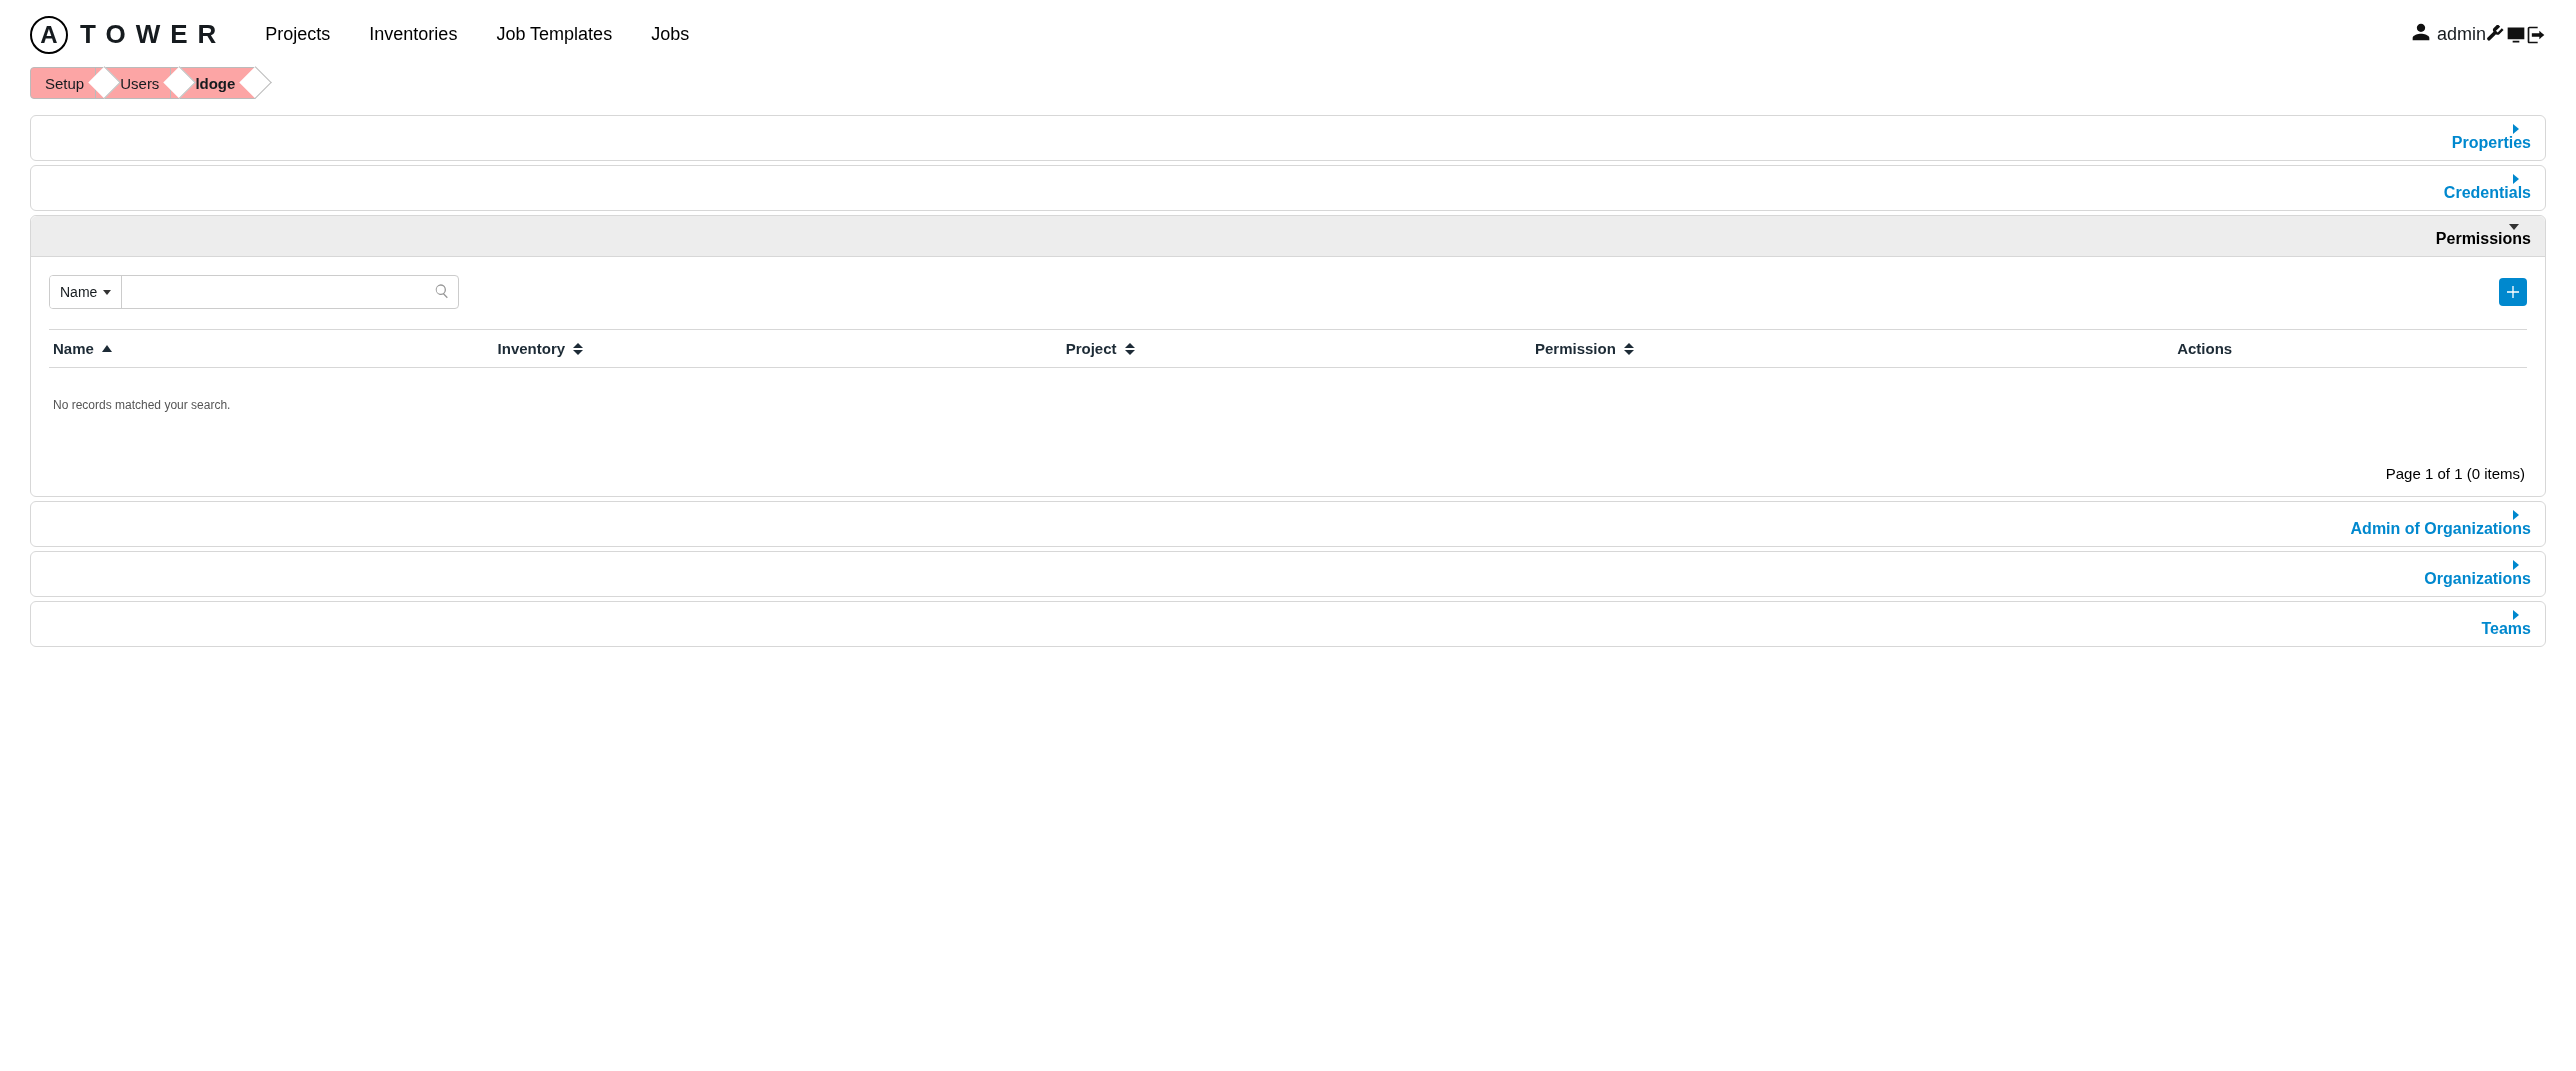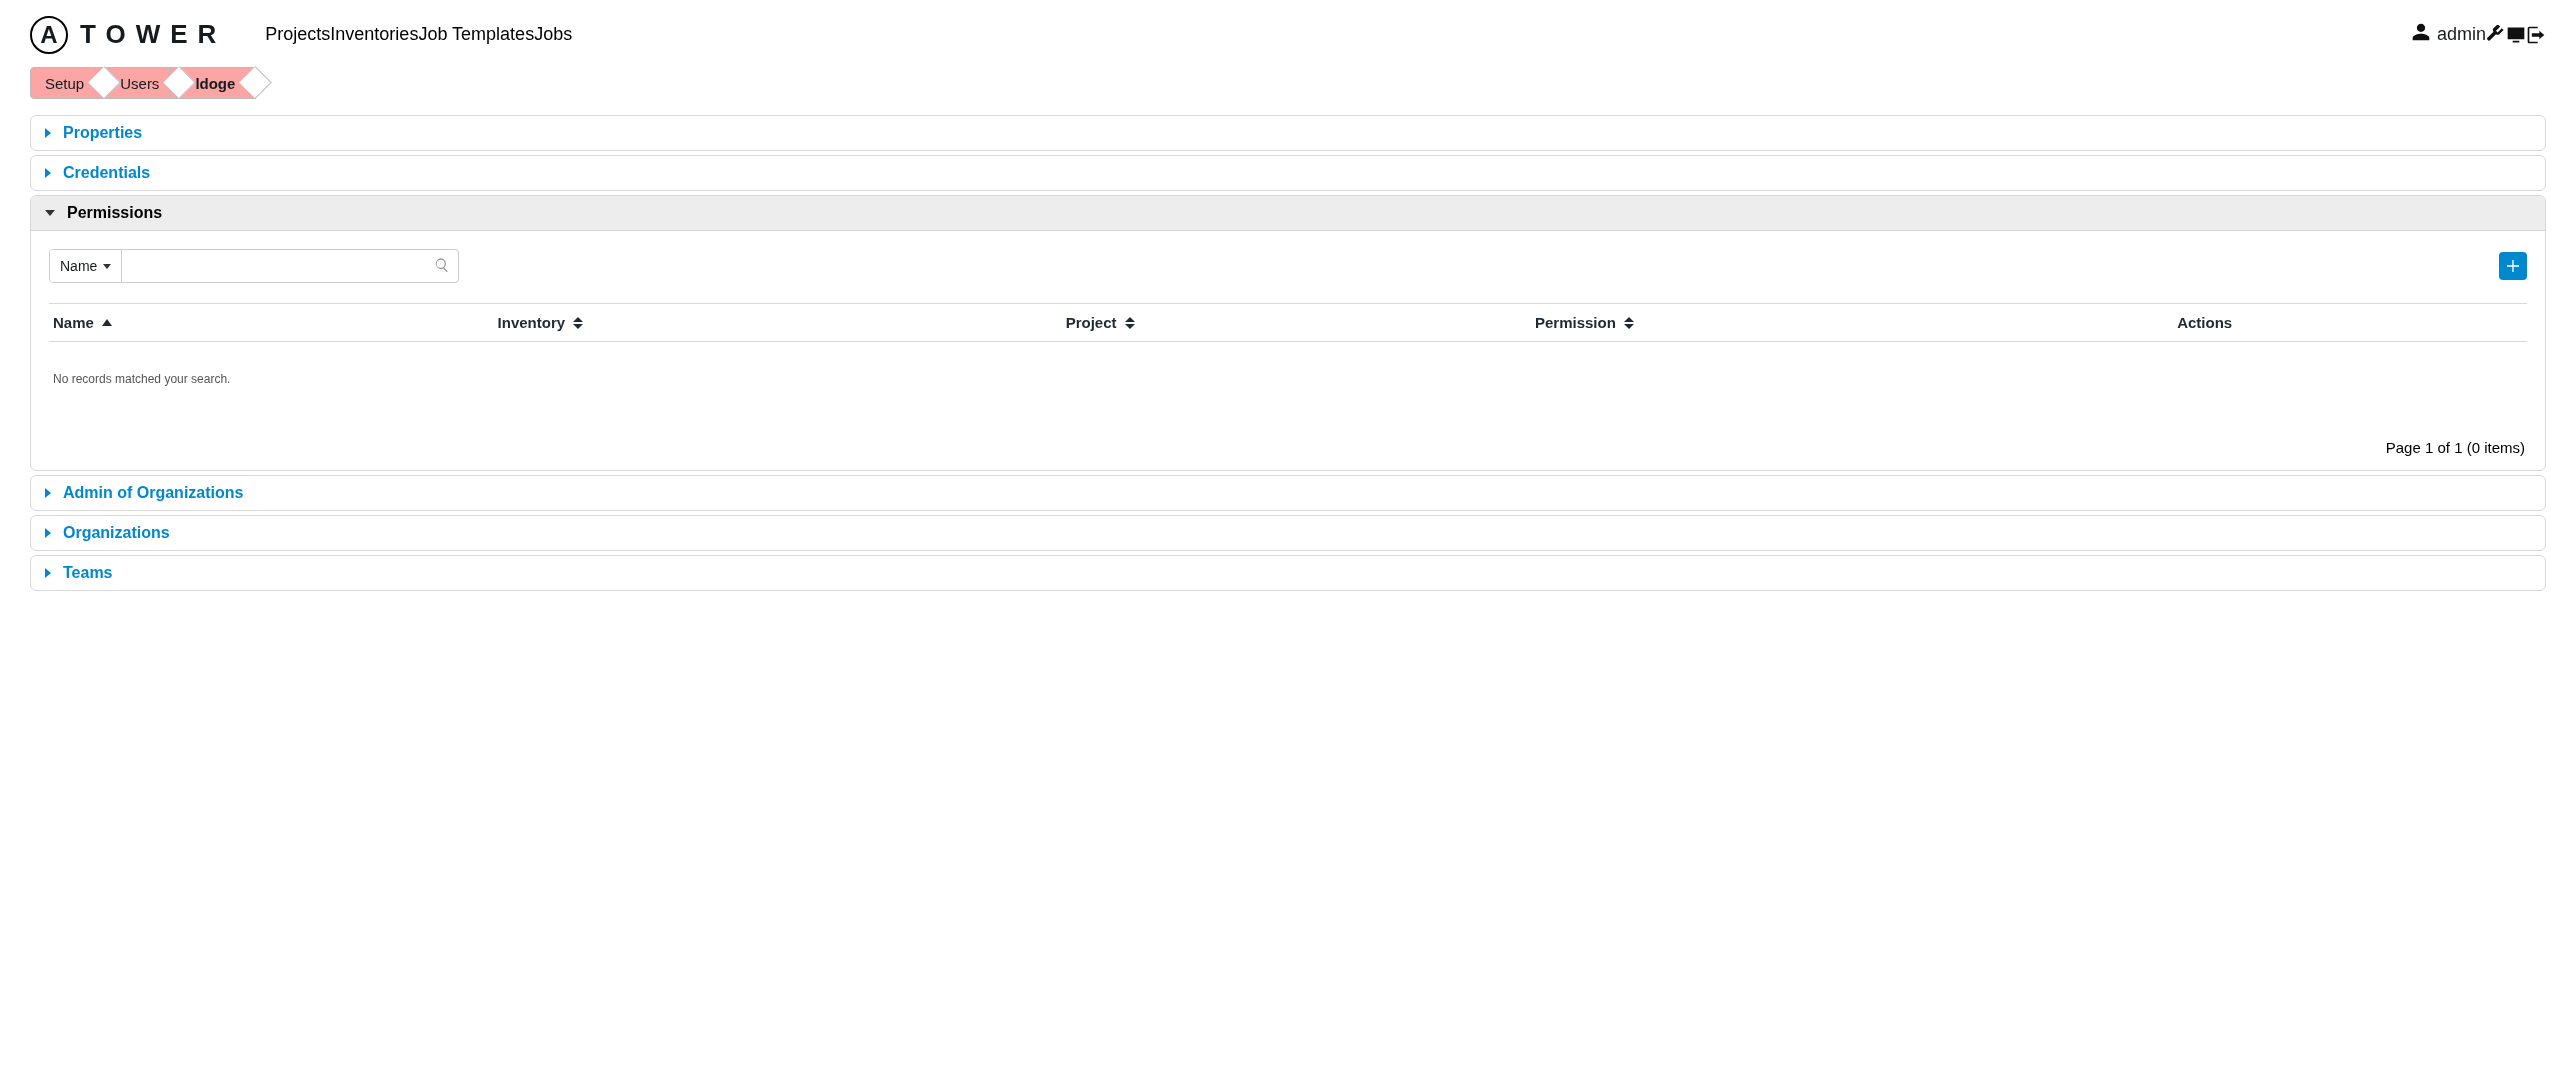--- a/index.html
+++ b/index.html
@@ -26,21 +26,21 @@
     border-radius: 50%;
     display: inline-flex; align-items: center; justify-content: center;
     font-size: 24px; font-weight: 700;
     margin-right: 12px;
   }
   .logo-text {
     font-size: 26px;
     font-weight: 600;
     letter-spacing: 10px;
   }
-  .nav { display: flex; }
+  .nav { display: flex; gap: 39px; }
   .nav a {
     color: #000;
     text-decoration: none;
     font-size: 18px;
     cursor: pointer;
   }
   .header-right {
     margin-left: auto;
     display: flex;
     align-items: center;
@@ -81,23 +81,24 @@
   .content { padding: 0 30px 30px 30px; }
 
   .panel {
     border: 1px solid #d7d7d7;
     border-radius: 6px;
     margin-top: 6px;
     background: #fff;
   }
   .panel + .panel { margin-top: 4px; }
   .panel-head {
-    display: flex; align-items: center;
+    display: flex; align-items: flex-end;
     padding: 8px 14px;
     cursor: pointer;
+    flex-direction: column;
   }
   .panel-head .caret {
     width: 0; height: 0;
     border-top: 5px solid transparent;
     border-bottom: 5px solid transparent;
     border-left: 6px solid currentColor;
     margin-right: 12px;
   }
   .panel-head.expanded .caret {
     border-left: 5px solid transparent;

